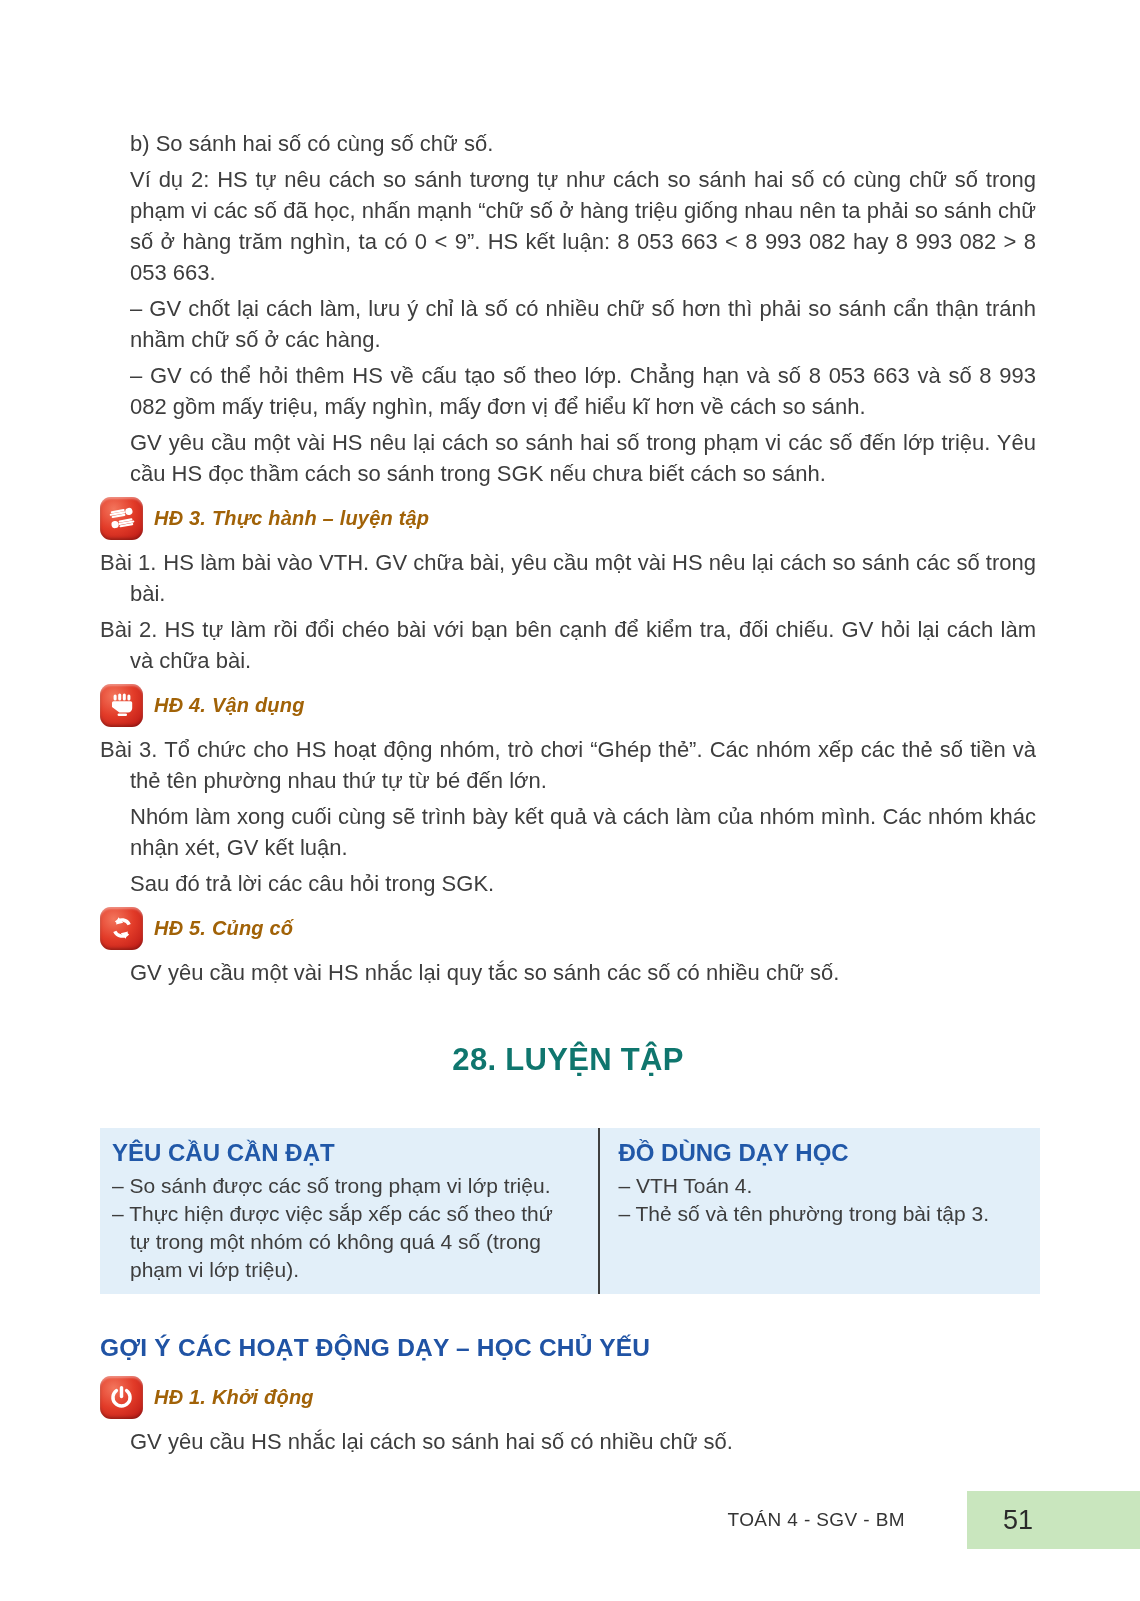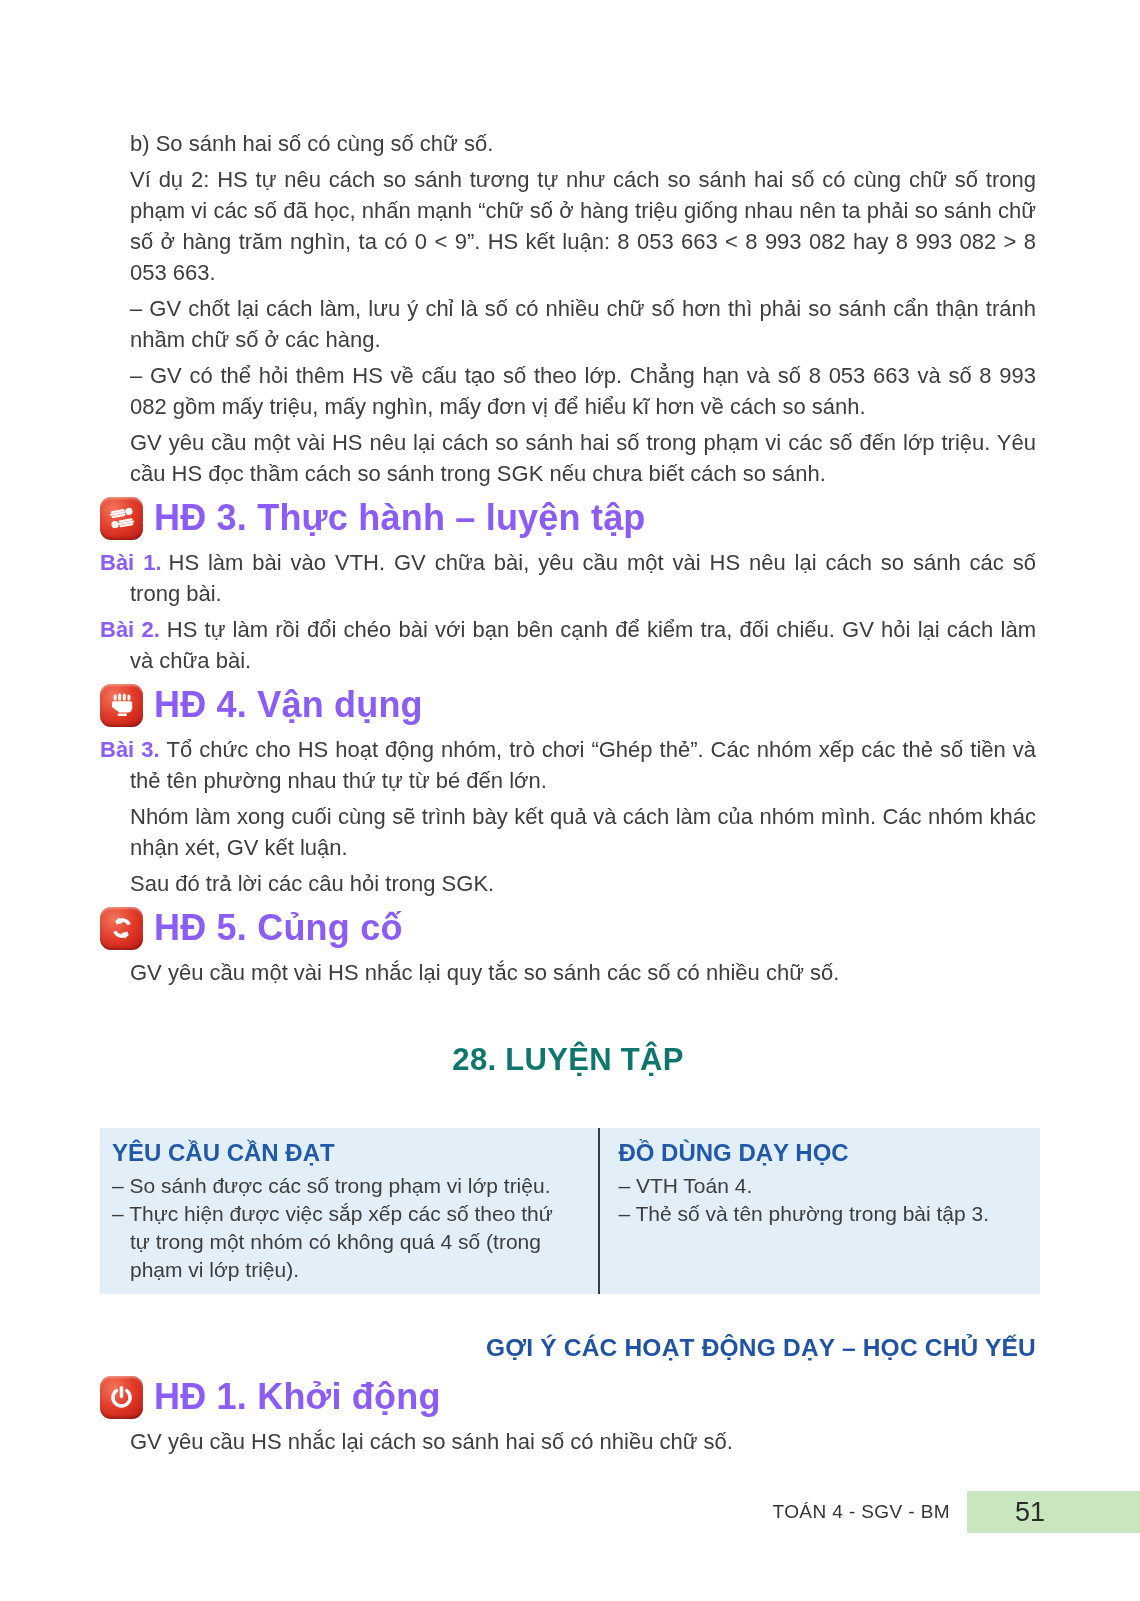--- a/index.html
+++ b/index.html
@@ -17,34 +17,34 @@
     font-size:22px;line-height:31px;
     text-align:justify;
     color:#3d3d3d;
   }
   .bai{
     margin-left:0;
     padding-left:30px;
     text-indent:-30px;
   }
   .bai-label{
-    font-weight:bold;color:#8b5cf6;margin-right:7px;
+    font-weight:normal;color:#404040;margin-right:7px;
   }
   .hd-header{
     display:flex;align-items:center;gap:11px;
     margin:6px 0 6px 0;height:46px;
   }
   .hd-icon{
     width:43px;height:43px;border-radius:11px;flex:0 0 auto;
     background:radial-gradient(circle at 32% 28%, #f3755c 0%, #e23b28 48%, #b81513 100%);
     box-shadow:inset 0 -2px 3px rgba(0,0,0,.25), inset 0 2px 2px rgba(255,255,255,.35);
     display:flex;align-items:center;justify-content:center;
   }
   .hd-title{
-    color:#8b5cf6;font-weight:bold;font-size:36px;letter-spacing:.2px;
+    color:#a16207;font-weight:bold;font-size:20px;letter-spacing:.2px;font-style:italic;
   }
   .lesson-title{
     margin:50px 0 46px 0;
     text-align:center;
     color:#0f766e;font-size:31px;font-weight:800;line-height:44px;letter-spacing:.3px;
   }
   .info-table{
     display:flex;width:940px;background:#E2EFF9;gap:28px;
   }
   .cell{padding:10px 14px 10px 12px;box-sizing:border-box;}
@@ -54,33 +54,33 @@
     margin:0 0 4px 0;
     color:#2158A8;font-size:24px;font-weight:bold;line-height:30px;
   }
   .cell-item{
     margin:0;
     font-size:21px;line-height:28px;color:#3d3d3d;
     padding-left:18px;text-indent:-18px;
   }
   .section-header{
     margin:38px 0 10px 0;
-    color:#2053A4;font-size:24.5px;font-weight:bold;line-height:32px;letter-spacing:.2px;text-align:right;
+    color:#2053A4;font-size:24.5px;font-weight:bold;line-height:32px;letter-spacing:.2px;
   }
   .page-footer{
     position:absolute;top:1491px;right:0;
     display:flex;align-items:center;
   }
   .footer-label{
     font-size:19px;color:#343434;letter-spacing:.4px;margin-right:17px;
   }
   .page-number-box{
-    width:173px;height:42px;background:#C9E6BE;
+    width:173px;height:58px;background:#C9E6BE;
     display:flex;align-items:center;
-    padding-left:48px;box-sizing:border-box;
+    padding-left:36px;box-sizing:border-box;margin-left:45px;
   }
   .page-number-box span{font-size:27px;color:#2a2a2a;}
   svg{display:block;}
 </style>
 </head>
 <body>
 
 <div class="page">
   <main class="content">
 

